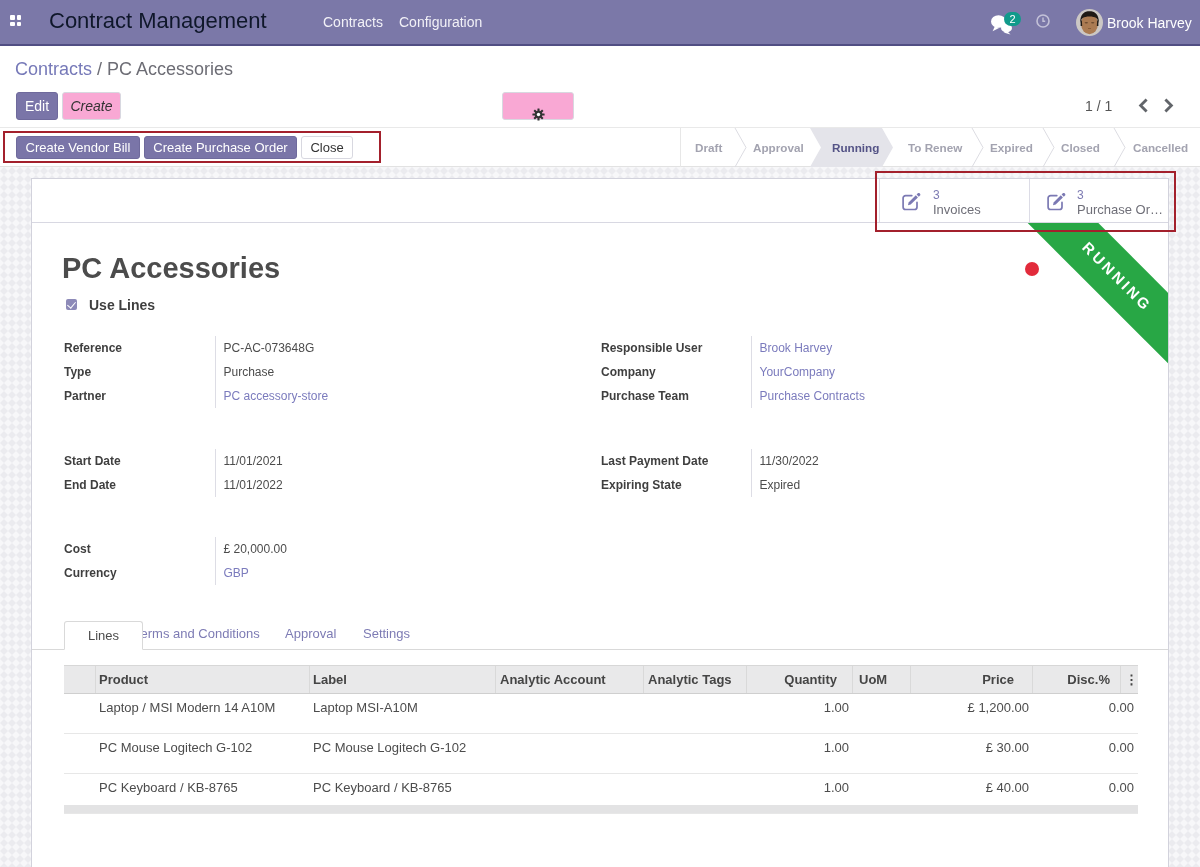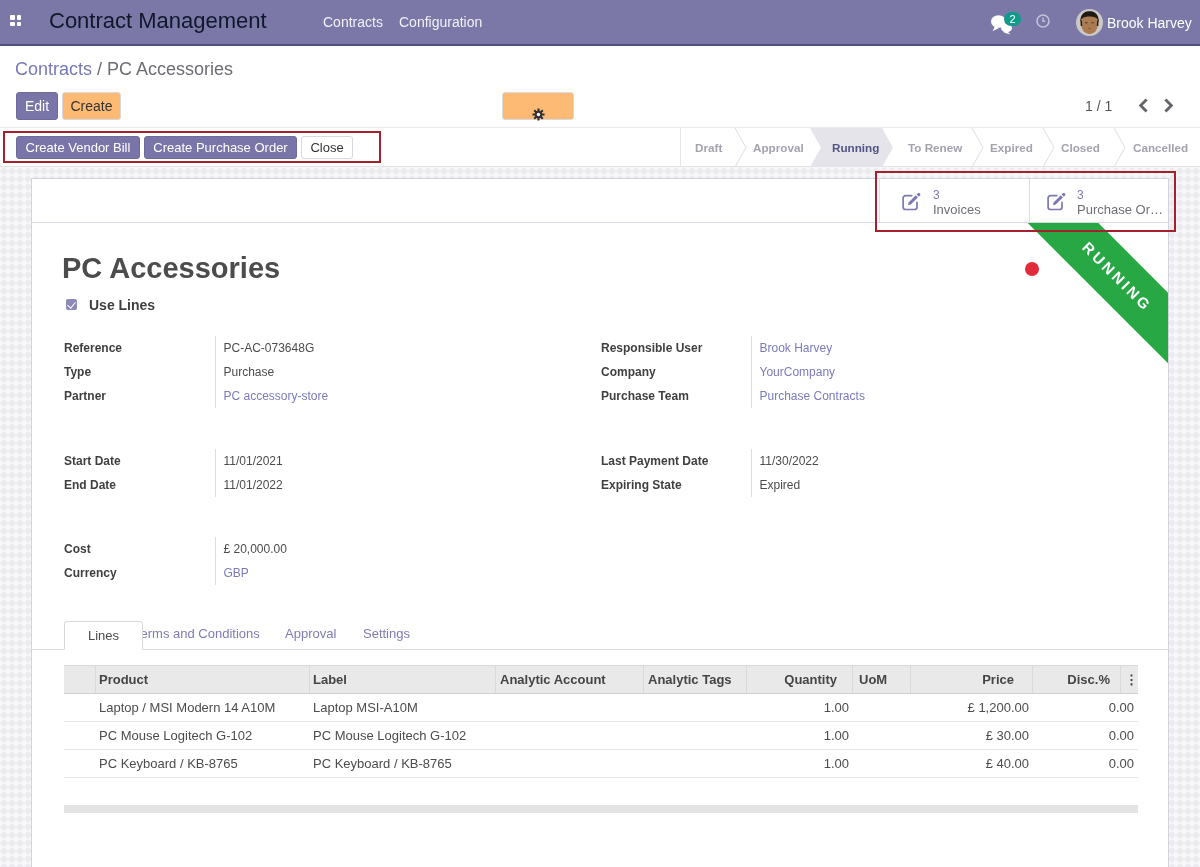--- a/index.html
+++ b/index.html
@@ -17,21 +17,21 @@
 .avatar { position:absolute; left:1076px; top:9px; width:27px; height:27px; border-radius:50%; overflow:hidden; }
 .badge2 { position:absolute; left:1004px; top:12px; background:#109a8b; color:#fff; font-size:11px; border-radius:7px; width:17px; text-align:center; height:14px; line-height:14px; }
 
 .crumbrow { position:absolute; left:0; top:46px; width:1200px; height:44px; background:#fff; }
 .crumb { position:absolute; left:15px; top:13px; font-size:18px; color:#6d6d75; }
 .crumb a { color:#7679b8; text-decoration:none; }
 
 .btnrow { position:absolute; left:0; top:90px; width:1200px; height:38px; background:#fff; border-bottom:1px solid #e9e9e9; }
 .btn { display:inline-block; height:28px; line-height:26px; padding:0 12px; font-size:14px; border-radius:3px; border:1px solid transparent; }
 .btn-p { background:#7a75a8; color:#fff; border-color:#6f6a9c; }
-.btn-w { background:#fdba74; color:#333; border-color:#d8d8e0; }
+.btn-w { background:#f9a8d4; color:#333; border-color:#d8d8e0;font-style:italic; }
 .edit { position:absolute; left:16px; top:2px; width:42px; text-align:center; padding:0; }
 .create { position:absolute; left:62px; top:2px; width:59px; text-align:center; padding:0; }
 .action { position:absolute; left:502px; top:2px; width:72px; text-align:center; padding:8px; }
 .pager { position:absolute; left:1085px; top:8px; font-size:14px; color:#555; }
 
 .toolrow { position:absolute; left:0; top:128px; width:1200px; height:39px; background:#fff; border-bottom:1px solid #e2e2e2; }
 .sbtn { position:absolute; top:8px; height:23px; line-height:21px; font-size:13px; text-align:center; border-radius:3px; border:1px solid transparent; }
 .sb1 { left:16px; width:124px; background:#7a75a8; color:#fff; border-color:#6f6a9c; }
 .sb2 { left:144px; width:153px; background:#7a75a8; color:#fff; border-color:#6f6a9c; }
 .sb3 { left:301px; width:52px; background:#fff; color:#333; border-color:#d8d8e0; }
@@ -72,21 +72,21 @@
 .tabs { position:absolute; left:0; top:440px; width:1138px; height:31px; }
 .tabs .line { position:absolute; left:0; top:30px; width:1138px; height:1px; background:#d9d9d9; }
 .tab-act { position:absolute; left:32px; top:2px; width:79px; height:29px; background:#fff; border:1px solid #d9d9d9; border-bottom:1px solid #fff; border-radius:3px 3px 0 0; text-align:center; line-height:27px; color:#4c4c4c; z-index:2; }
 .tab { position:absolute; top:7px; font-size:13px; color:#7d7bb4; }
 .tabb { left:102px; } .tabc { left:253px; } .tabd { left:331px; }
 
 .ltable { position:absolute; left:32px; top:486px; width:1074px; }
 .throw { display:flex; height:29px; background:#e9e9ea; border-top:1px solid #d7d7d7; border-bottom:1px solid #cfcfcf; }
 .throw > div { font-weight:bold; color:#454545; font-size:13px; line-height:27px; padding:0 4px; border-right:1px solid #d9d9d9; overflow:hidden; white-space:nowrap; }
 .throw .c5 { padding-right:15px !important; } .throw .c7 { padding-right:18px !important; }
-.tbrow { display:flex; height:28px; border-bottom:1px solid #e7e7e7; background:#fff; }
+.tbrow { display:flex; height:40px; border-bottom:1px solid #e7e7e7; background:#fff; }
 .tbrow > div { font-size:13px; color:#4c4c4c; line-height:27px; padding:0 4px; overflow:hidden; white-space:nowrap; }
 .c0 { width:32px; } .c1 { width:214px; padding-left:3px !important; } .c2 { width:186px; padding-left:3px !important; }
 .c3 { width:148px; } .c4 { width:103px; } .c5 { width:106px; text-align:right; }
 .c6 { width:58px; padding-left:6px !important; } .c7 { width:122px; text-align:right; }
 .c8h { width:88px; text-align:right; padding-right:10px !important; } .c9 { width:17px; border-right:none !important; text-align:center; color:#555; font-weight:bold; }
 .c8 { width:105px; text-align:right; }
 .botstrip { position:absolute; left:32px; top:626px; width:1074px; height:8px; background:#e3e3e4; }
 
 .redrect { position:absolute; border:2px solid #a3202c; z-index:20; }
 .rr1 { left:3px; top:131px; width:378px; height:32px; }

